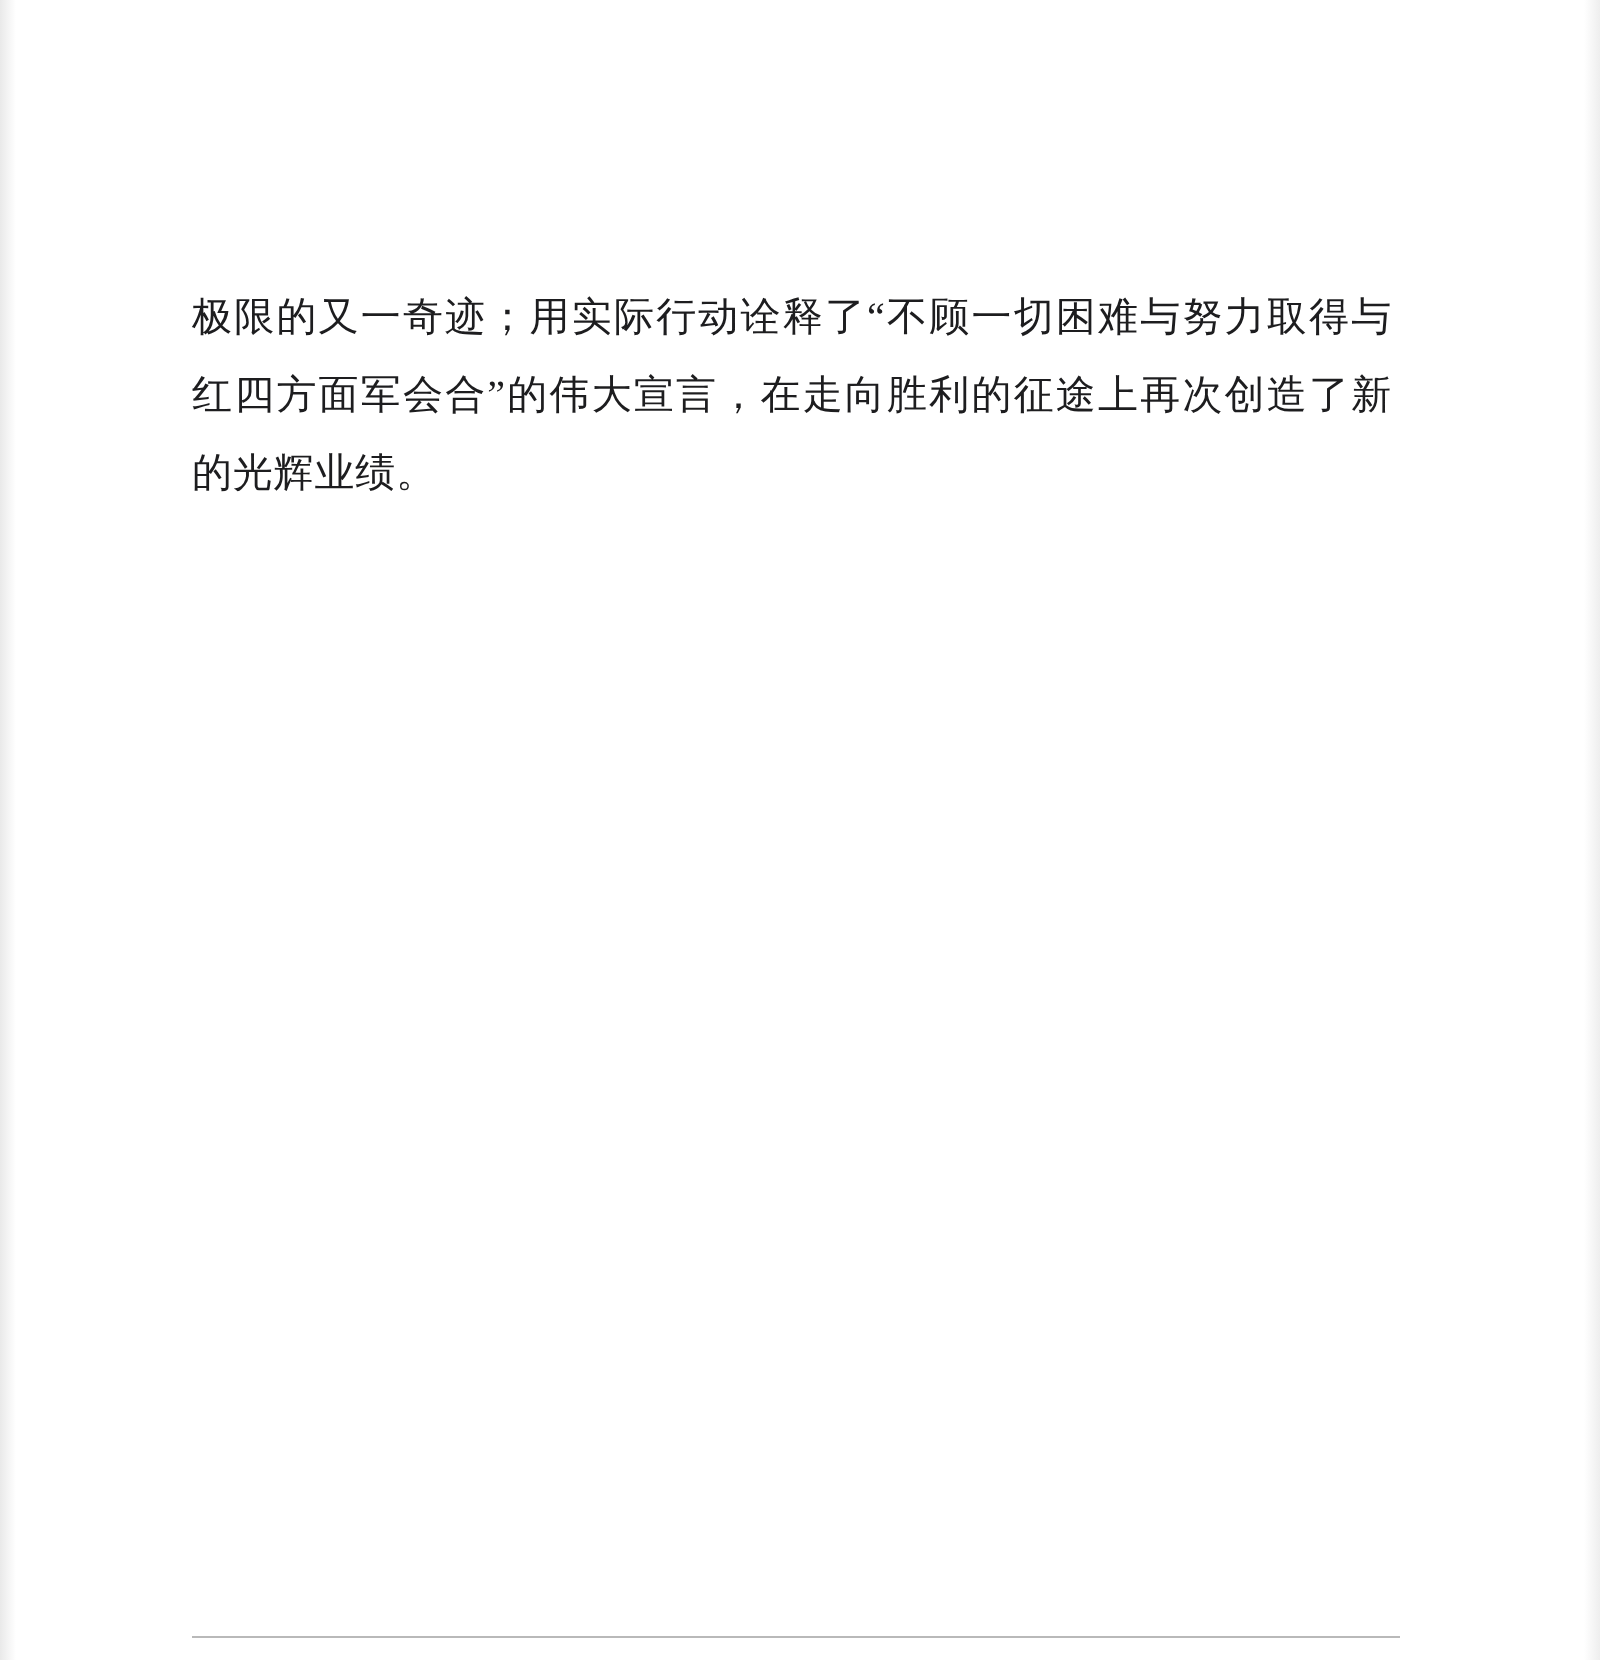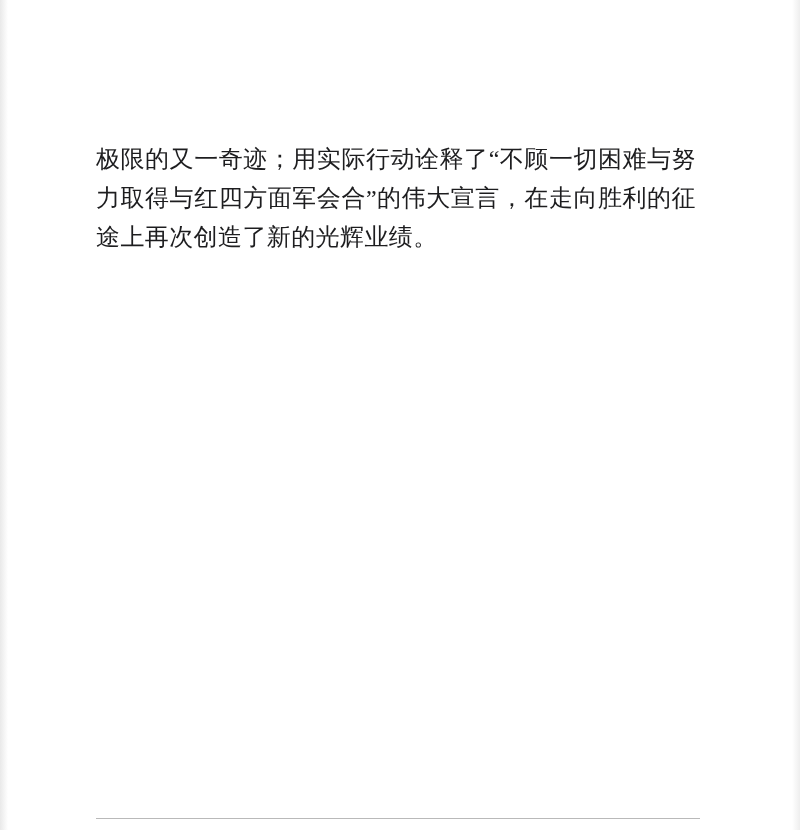--- a/index.html
+++ b/index.html
@@ -38,21 +38,21 @@
     background: linear-gradient(to left, #eeeeee, #ffffff);
   }
   .content {
     position: absolute;
     left: 96px;
     top: 140px;
     width: 600px;
   }
   .body-paragraph {
     margin: 0;
-    font-size: 24px;
+    font-size: 20px;
     line-height: 39px;
     color: #1d1d1f;
     text-align: justify;
     text-justify: inter-ideograph;
     letter-spacing: 0.4px;
     text-indent: 0;
     font-family: "Liberation Serif", "DejaVu Serif", serif;
   }
   .footer-rule {
     position: absolute;

